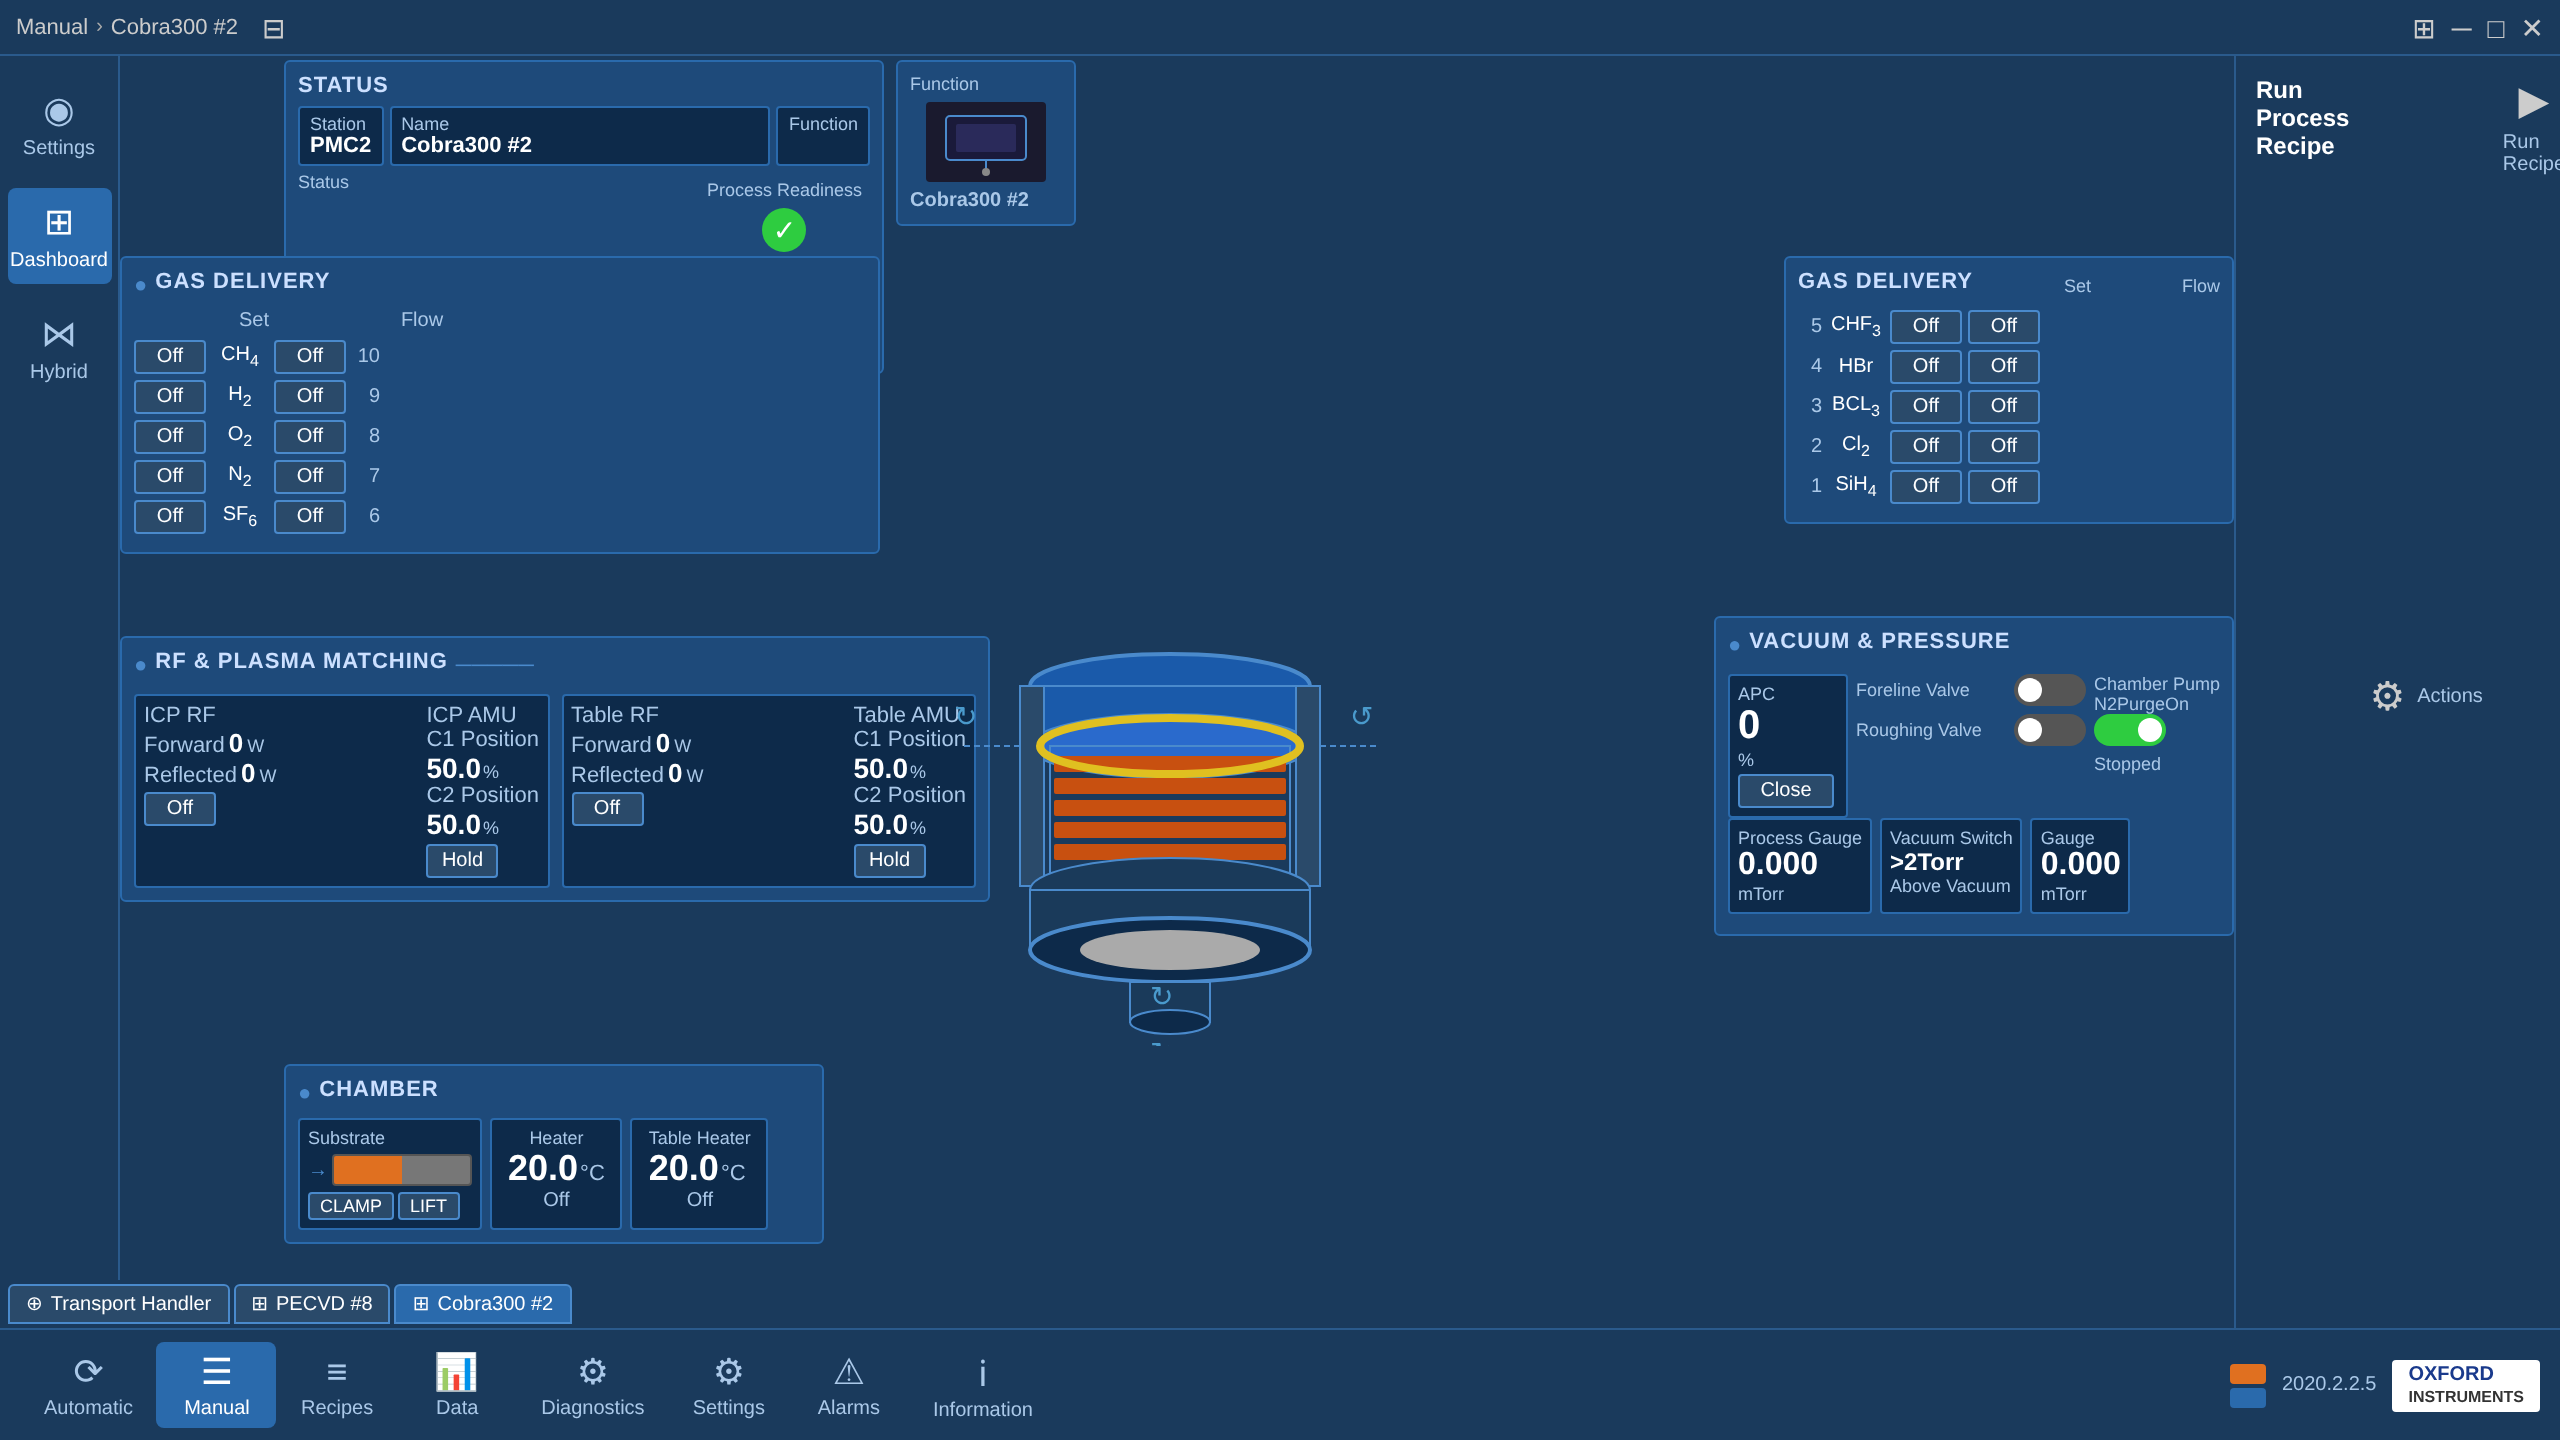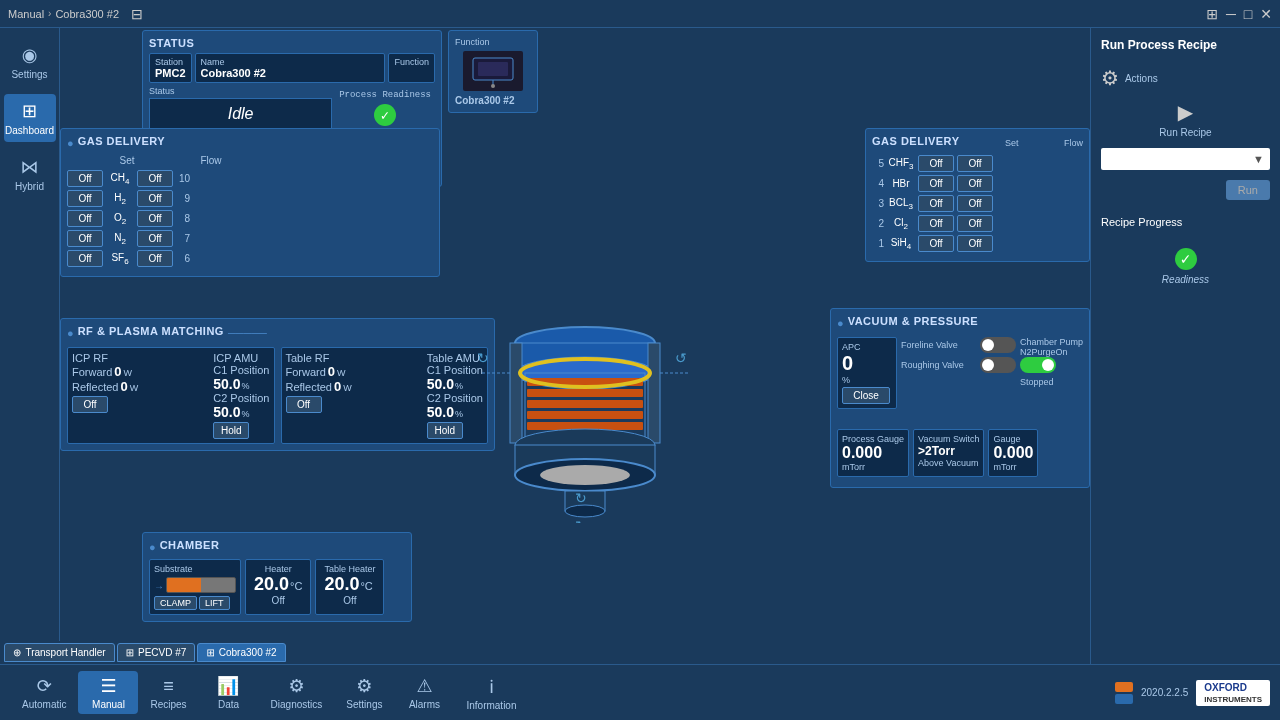--- a/index.html
+++ b/index.html
@@ -72,26 +72,26 @@
     
     .content-area {
       flex: 1;
       padding: 8px;
       position: relative;
       overflow: hidden;
     }
 
     
     .right-panel {
-      width: 190px;
+      width: 163px;
       background: #1a3a5c;
       border-left: 1px solid #2a5a8c;
       padding: 10px;
       display: flex;
-      flex-direction: column;
+      flex-direction: row;
       gap: 10px;
     }
     .right-panel-title {
       font-size: 12px;
       font-weight: bold;
       color: #fff;
     }
     .run-recipe-dropdown {
       display: flex;
       align-items: center;
@@ -396,25 +396,22 @@
             <div class="status-field-value">Cobra300 #2</div>
           </div>
           <div class="status-field">
             <div class="status-field-label">Function</div>
           </div>
         </div>
 
         <div style="display:flex; gap:3px; margin-bottom:3px; align-items:stretch;">
           <div style="flex:1;">
             <div class="status-field-label" style="font-size:9px; color:#aac8e8; margin-bottom:2px;">Status</div>
-            <div class="status-idle">
-              <div class="idle-text">Idle</div>
-            </div>
-          </div>
-          <div style="display:flex; flex-direction:column; align-items:center; justify-content:center; padding:4px;font-family:Liberation Mono, monospace;">
+          </div>
+          <div style="display:flex; flex-direction:column; align-items:center; justify-content:center; padding:4px;">
             <div class="status-field-label" style="font-size:9px; color:#aac8e8;">Process Readiness</div>
             <div class="green-check">✓</div>
             <div style="font-size:9px; color:#aac8e8; text-align:center;">Ready To Process</div>
           </div>
         </div>
 
         <div class="quick-actions">
           <div class="status-field-label" style="margin-bottom:3px;">Quick Actions</div>
           <div style="display:flex; gap:3px;">
             <button class="qa-btn">Pump</button>
@@ -610,21 +607,21 @@
       </div>
     </div>
 
     <div style="position:absolute; top:280px; right:0; width:260px;">
       <div class="panel-box">
         <div style="display:flex; align-items:center; margin-bottom:6px;">
           <span style="color:#4a8acc; margin-right:4px;">●</span>
           <div class="panel-title">Vacuum &amp; Pressure</div>
         </div>
 
-        <div style="display:flex; gap:4px; margin-bottom:20px;">
+        <div style="display:flex; gap:4px; margin-bottom:0;">
           <div class="vac-item" style="min-width:60px;">
             <div class="vac-small">APC</div>
             <div class="vac-big">0</div>
             <div class="vac-small">%</div>
             <button class="gas-btn" style="width:48px; margin-top:2px;">Close</button>
           </div>
           <div style="flex:1; display:flex; flex-direction:column; gap:4px;">
             <div style="display:flex; align-items:center; justify-content:space-between;">
               <span class="vac-small">Foreline Valve</span>
               <div class="toggle-sw"></div>
@@ -774,21 +771,21 @@
 
 </div>
 
 <div class="device-tabs">
   <div class="device-tab">
     <span>⊕</span>
     <span>Transport Handler</span>
   </div>
   <div class="device-tab">
     <span>⊞</span>
-    <span>PECVD #7</span>
+    <span>PECVD #8</span>
   </div>
   <div class="device-tab active">
     <span>⊞</span>
     <span>Cobra300 #2</span>
   </div>
 </div>
 
 <div class="bottom-nav">
   <div class="nav-item">
     <span class="nav-icon">⟳</span>

